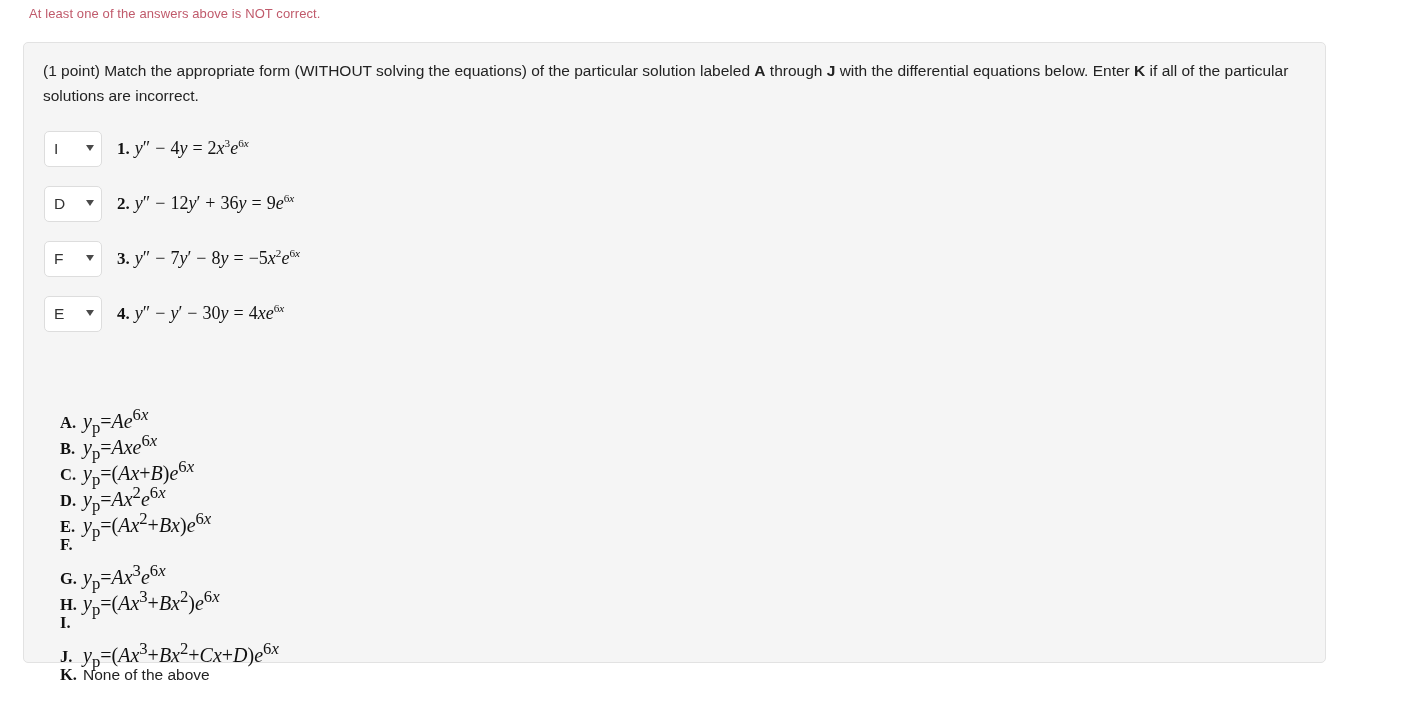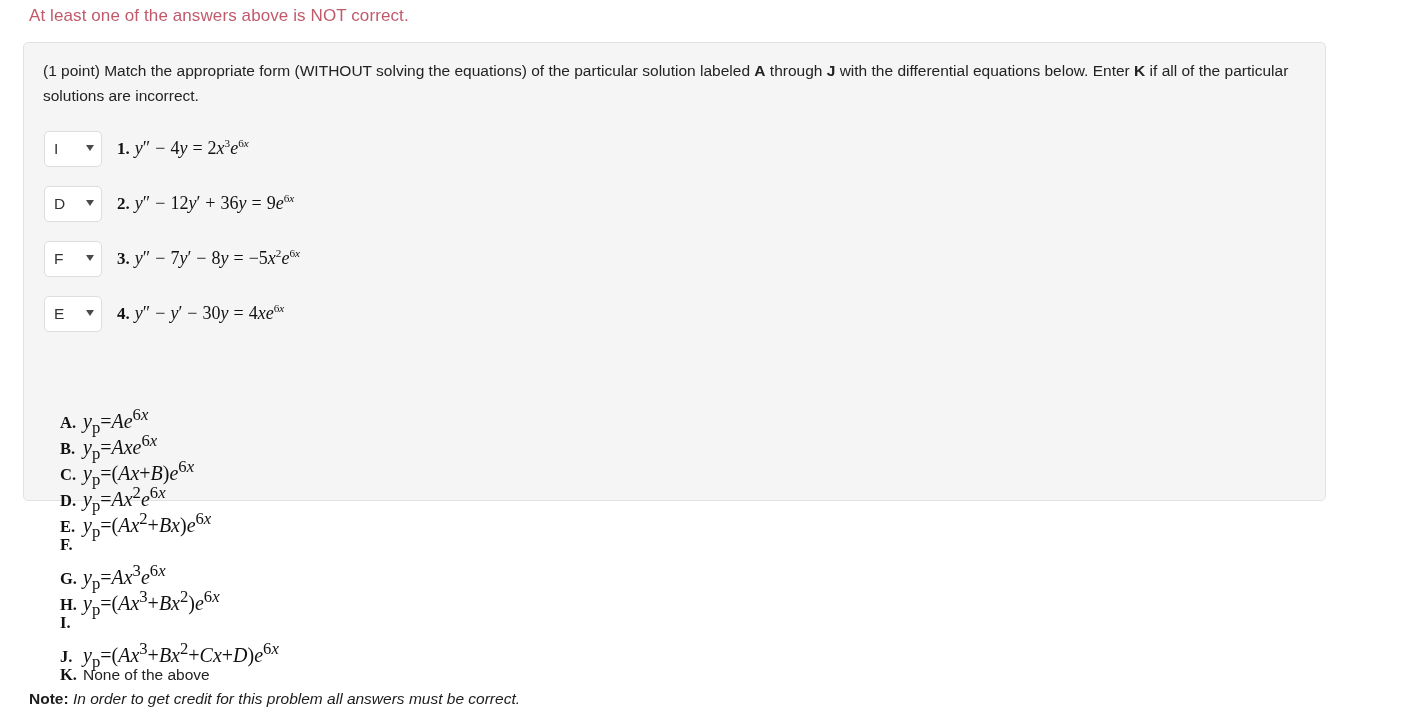--- a/index.html
+++ b/index.html
@@ -18,33 +18,33 @@
     -webkit-font-smoothing: antialiased;
   }
 
   .page { position: relative; width: 1403px; height: 726px; }
 
   
   .alert-text {
     position: absolute;
     left: 29px;
     top: 6px;
-    font-size: 17px;
+    font-size: 13px;
     color: #c05a6b;
     letter-spacing: 0.1px;
     white-space: nowrap;
   }
 
   
   .problem-panel {
     position: absolute;
     left: 23px;
     top: 42px;
     width: 1303px;
-    height: 459px;
+    height: 621px;
     background: #f5f5f5;
     border: 1px solid #e2e2e2;
     border-radius: 5px;
   }
 
   .prompt {
     position: absolute;
     left: 19px;
     top: 15px;
     width: 1265px;
@@ -265,17 +265,14 @@
 
       <div class="option-line">
         <span class="option-letter">K.</span>
         <span class="option-body plain">None of the above</span>
       </div>
 
     </div>
 
   </div>
 
-  <div class="note">
-    <span class="note-label">Note:</span><span class="note-body"> In order to get credit for this problem all answers must be correct.</span>
-  </div>
 
 </div>
 
 </body></html>

